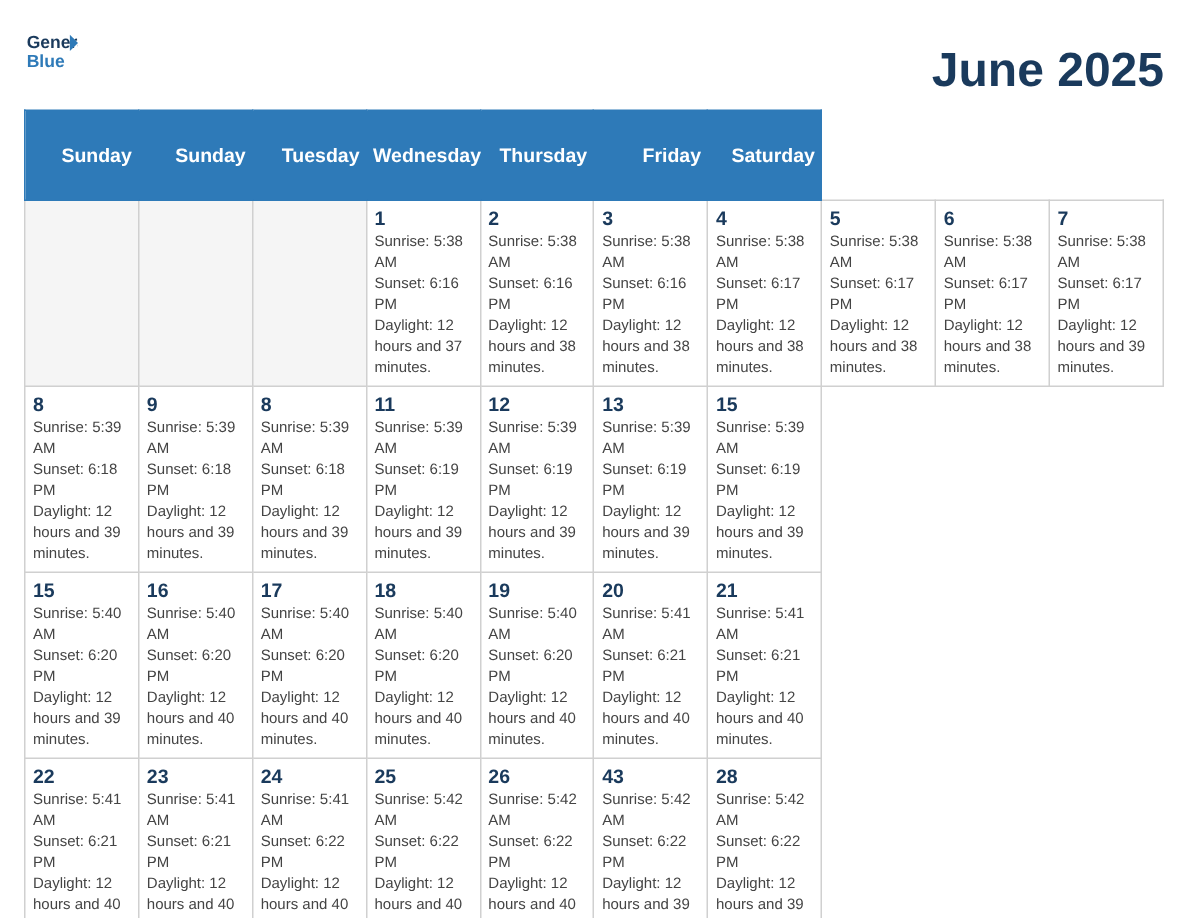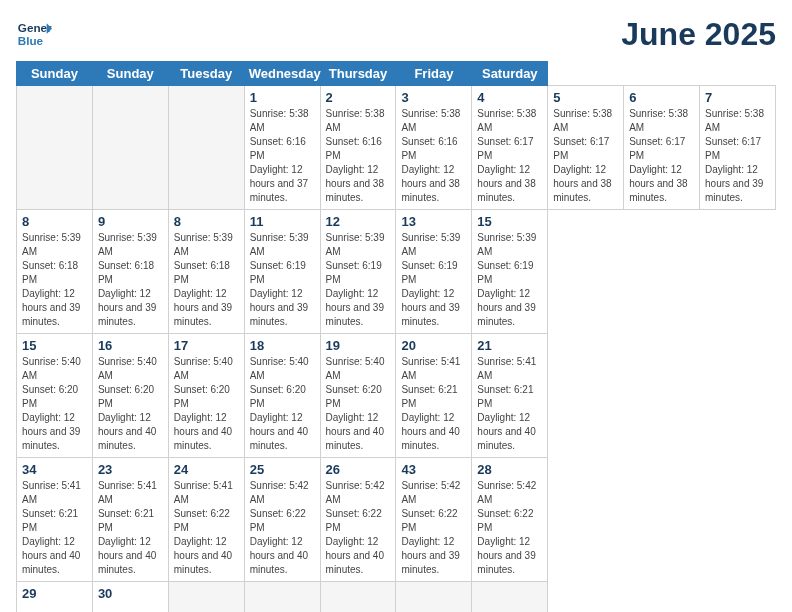--- a/index.html
+++ b/index.html
@@ -20,42 +20,43 @@
       display: flex;
       align-items: center;
       gap: 4px;
     }
     .logo-icon {
       width: 36px;
       height: 36px;
     }
     .title-section {
       text-align: center;
+      margin-top: 12px;
     }
     .month-year {
       font-size: 32px;
       font-weight: bold;
       color: #1a3a5c;
     }
     .location {
       font-size: 14px;
       color: #555;
     }
     table {
       width: 100%;
       border-collapse: collapse;
       table-layout: fixed;
     }
     th {
       background: #2e7ab8;
       color: #fff;
       font-size: 13px;
       font-weight: bold;
-      padding: 4px 4px;
-      text-align: center;
+      padding: 22px 4px;
+      text-align: right;
       border: 1px solid #2e7ab8;
     }
     td {
       vertical-align: top;
       border: 1px solid #d0d0d0;
       padding: 4px 5px;
       font-size: 10.5px;
       color: #333;
       height: 80px;
     }
@@ -192,21 +193,21 @@
         <span class="day-num">20</span>
         <span class="cell-text">Sunrise: 5:41 AM<br>Sunset: 6:21 PM<br>Daylight: 12 hours and 40 minutes.</span>
       </td>
         <td>
         <span class="day-num">21</span>
         <span class="cell-text">Sunrise: 5:41 AM<br>Sunset: 6:21 PM<br>Daylight: 12 hours and 40 minutes.</span>
       </td>
       </tr>
       <tr>
         <td>
-        <span class="day-num">34</span>
+        <span class="day-num">22</span>
         <span class="cell-text">Sunrise: 5:41 AM<br>Sunset: 6:21 PM<br>Daylight: 12 hours and 40 minutes.</span>
       </td>
         <td>
         <span class="day-num">23</span>
         <span class="cell-text">Sunrise: 5:41 AM<br>Sunset: 6:21 PM<br>Daylight: 12 hours and 40 minutes.</span>
       </td>
         <td>
         <span class="day-num">24</span>
         <span class="cell-text">Sunrise: 5:41 AM<br>Sunset: 6:22 PM<br>Daylight: 12 hours and 40 minutes.</span>
       </td>

